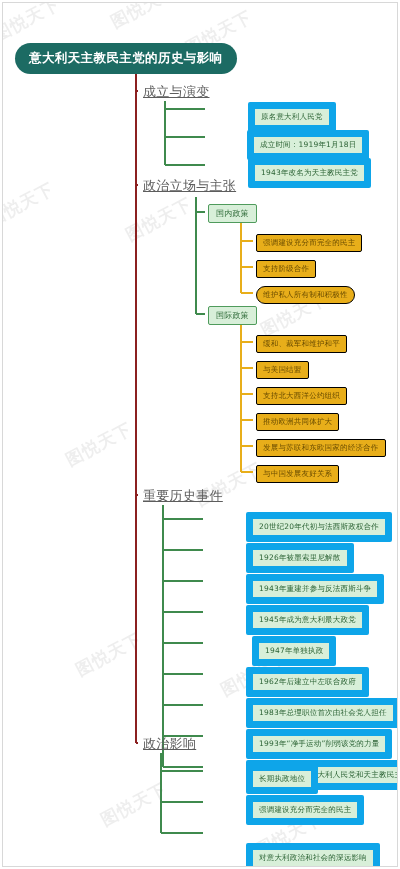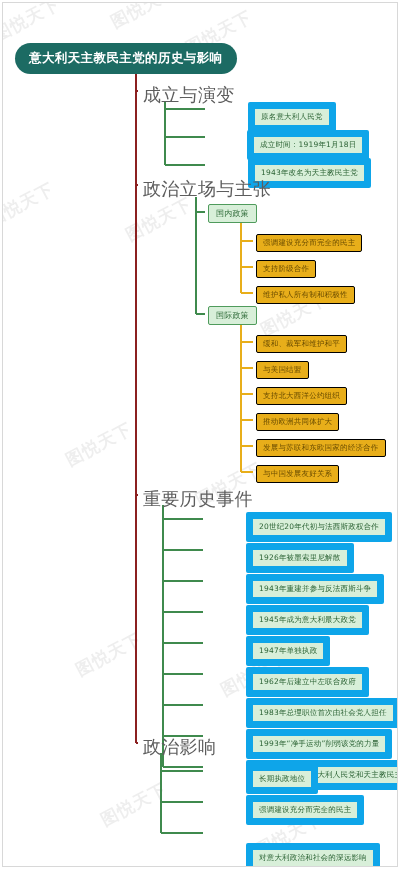--- a/index.html
+++ b/index.html
@@ -48,23 +48,24 @@
     color: #ffffff;
     font-weight: bold;
     font-size: 12.5px;
     padding: 7px 14px;
     border-radius: 18px;
     letter-spacing: .4px;
   }
 
   .branch {
     color: #5d5d5d;
-    font-size: 18px;
+    font-size: 13px;
     letter-spacing: .3px;
     background: transparent;
+    text-decoration: underline;
   }
 
   .sub {
     background: #d8efd9;
     border: 1px solid #4f9b5c;
     color: #2f6b39;
     font-size: 8px;
     padding: 3px 7px;
     border-radius: 2px;
     letter-spacing: .2px;
@@ -162,34 +163,34 @@
     <div id="nodes">
         <div class="node root" style="left: 12px; top: 40px;">意大利天主教民主党的历史与影响</div>
         <div class="node branch" style="left: 140px; top: 80px;">成立与演变</div>
         <div class="node leaf-green" style="left: 205px; top: 99px;">原名意大利人民党</div>
         <div class="node leaf-green" style="left: 204px; top: 127px;">成立时间：1919年1月18日</div>
         <div class="node leaf-green" style="left: 205px; top: 155px;">1943年改名为天主教民主党</div>
         <div class="node branch" style="left: 140px; top: 174px;">政治立场与主张</div>
         <div class="node sub" style="left: 205px; top: 201px;">国内政策</div>
         <div class="node leaf-amber" style="left: 253px; top: 231px;">强调建设充分而完全的民主</div>
         <div class="node leaf-amber" style="left: 253px; top: 257px;">支持阶级合作</div>
-        <div class="node leaf-amber" style="left: 253px; top: 283px;">维护私人所有制和积极性</div>
+        <div class="node leaf-amber" style="left: 253px; top: 283px; border-radius: 9px;">维护私人所有制和积极性</div>
         <div class="node sub" style="left: 205px; top: 303px;">国际政策</div>
         <div class="node leaf-amber" style="left: 253px; top: 332px;">缓和、裁军和维护和平</div>
         <div class="node leaf-amber" style="left: 253px; top: 358px;">与美国结盟</div>
         <div class="node leaf-amber" style="left: 253px; top: 384px;">支持北大西洋公约组织</div>
         <div class="node leaf-amber" style="left: 253px; top: 410px;">推动欧洲共同体扩大</div>
         <div class="node leaf-amber" style="left: 253px; top: 436px;">发展与苏联和东欧国家的经济合作</div>
         <div class="node leaf-amber" style="left: 253px; top: 462px;">与中国发展友好关系</div>
         <div class="node branch" style="left: 140px; top: 484px;">重要历史事件</div>
         <div class="node leaf-green" style="left: 203px; top: 509px;">20世纪20年代初与法西斯政权合作</div>
         <div class="node leaf-green" style="left: 203px; top: 540px;">1926年被墨索里尼解散</div>
         <div class="node leaf-green" style="left: 203px; top: 571px;">1943年重建并参与反法西斯斗争</div>
         <div class="node leaf-green" style="left: 203px; top: 602px;">1945年成为意大利最大政党</div>
-        <div class="node leaf-green" style="left: 203px; top: 633px;">1947年单独执政</div>
+        <div class="node leaf-green" style="left: 209px; top: 633px;">1947年单独执政</div>
         <div class="node leaf-green" style="left: 203px; top: 664px;">1962年后建立中左联合政府</div>
         <div class="node leaf-green" style="left: 203px; top: 695px;">1983年总理职位首次由社会党人担任</div>
         <div class="node leaf-green" style="left: 203px; top: 726px;">1993年“净手运动”削弱该党的力量</div>
         <div class="node leaf-green" style="left: 203px; top: 757px;">1994年分裂为意大利人民党和天主教民主中心</div>
         <div class="node branch" style="left: 140px; top: 732px;">政治影响</div>
         <div class="node leaf-green" style="left: 203px; top: 761px;">长期执政地位</div>
         <div class="node leaf-green" style="left: 203px; top: 792px;">强调建设充分而完全的民主</div>
         <div class="node leaf-green" style="left: 203px; top: 840px;">对意大利政治和社会的深远影响</div>
       </div>
   </div>

